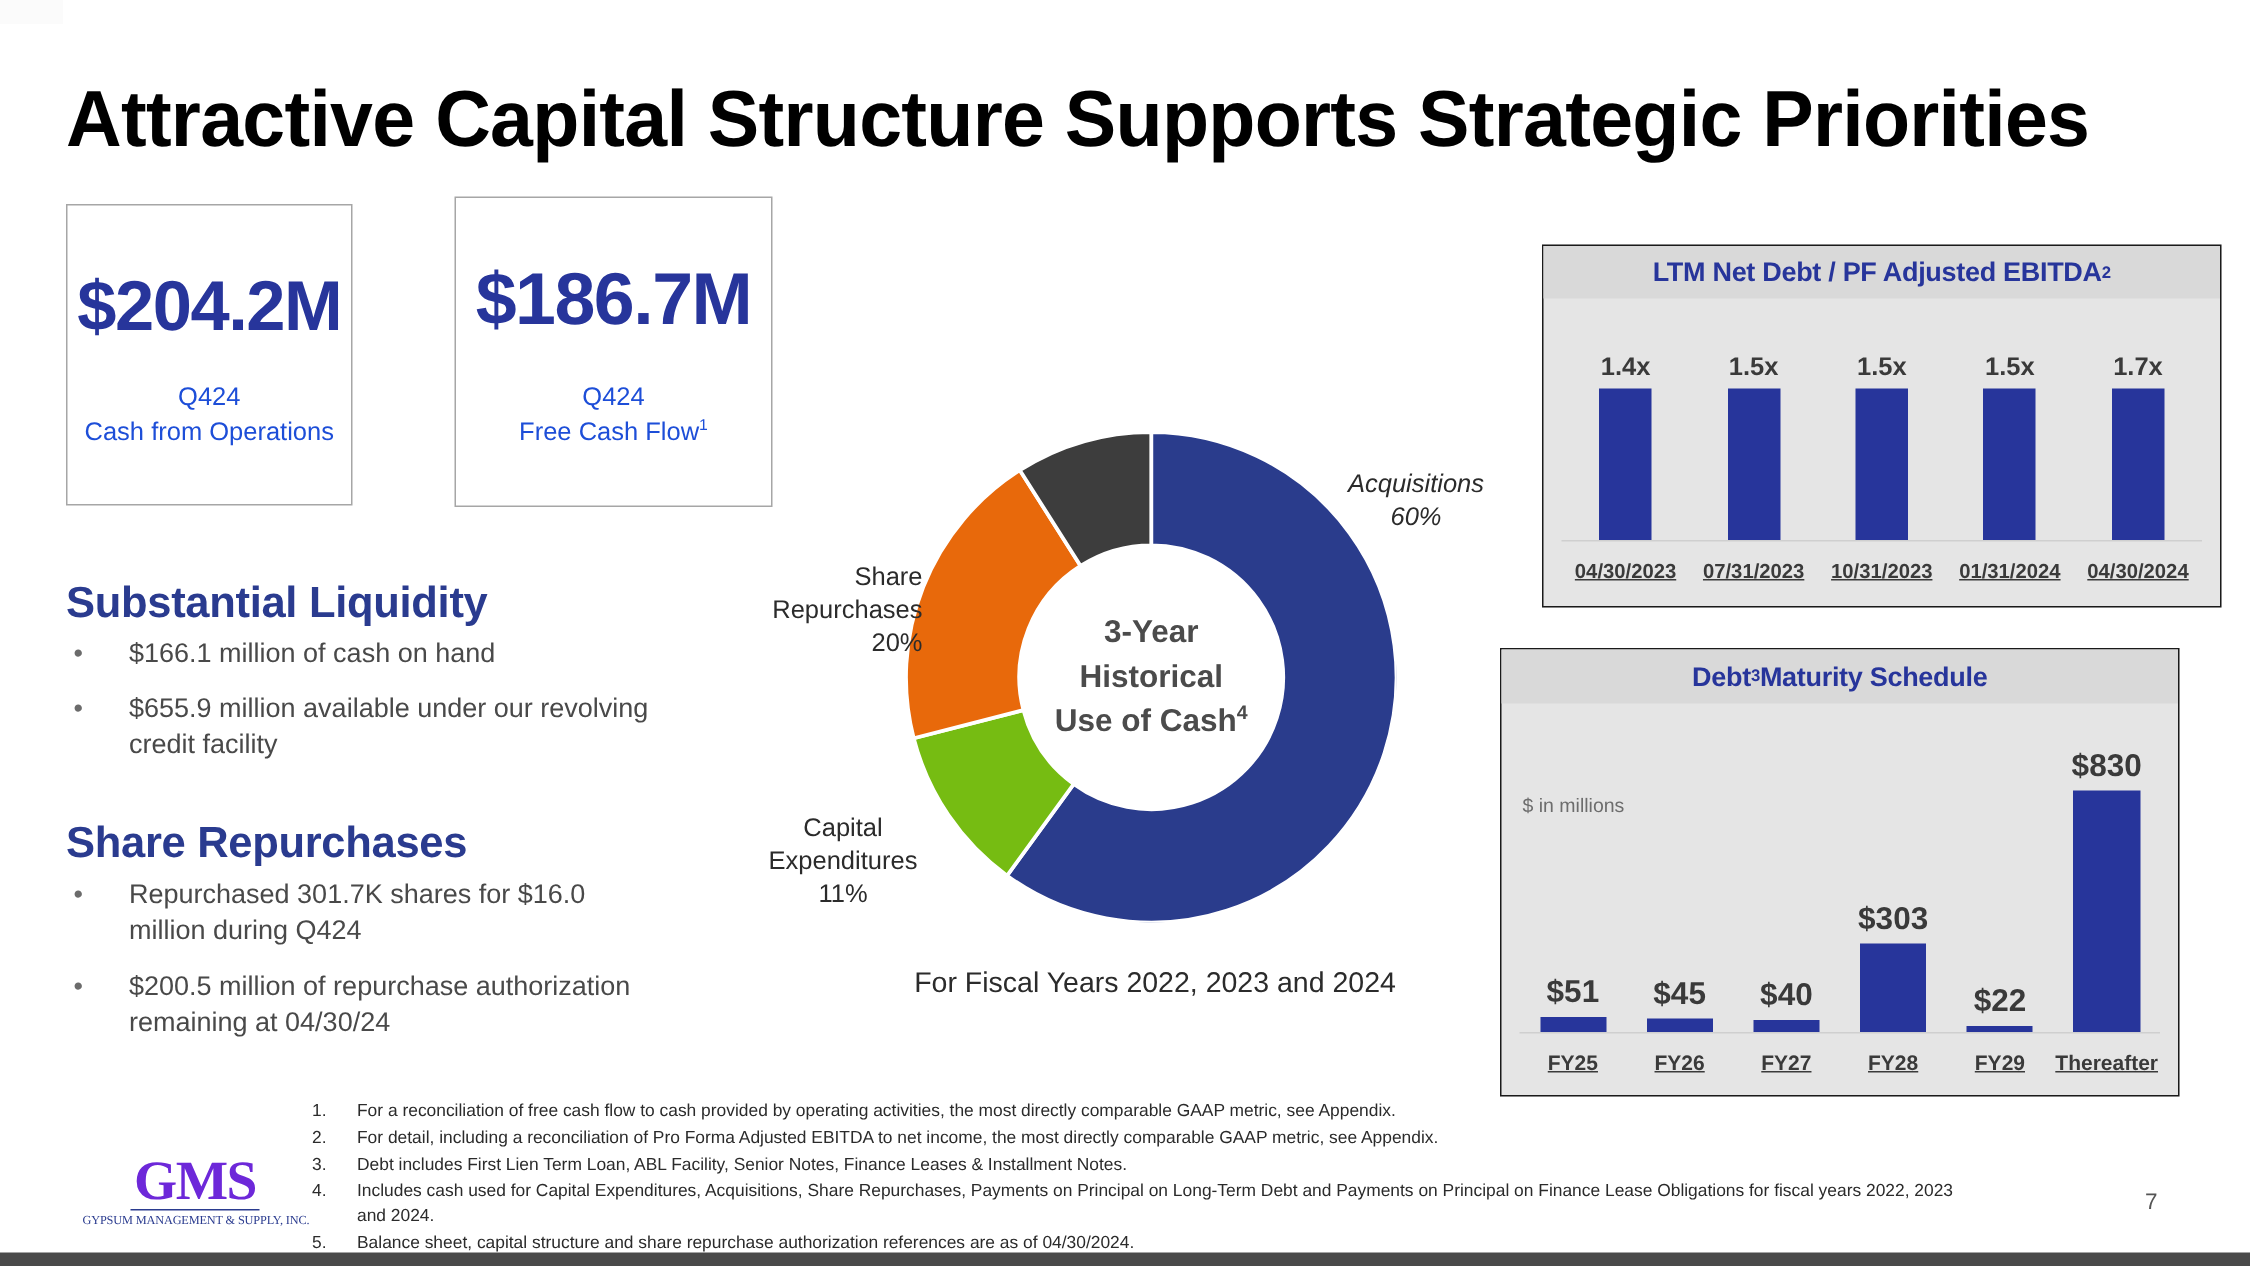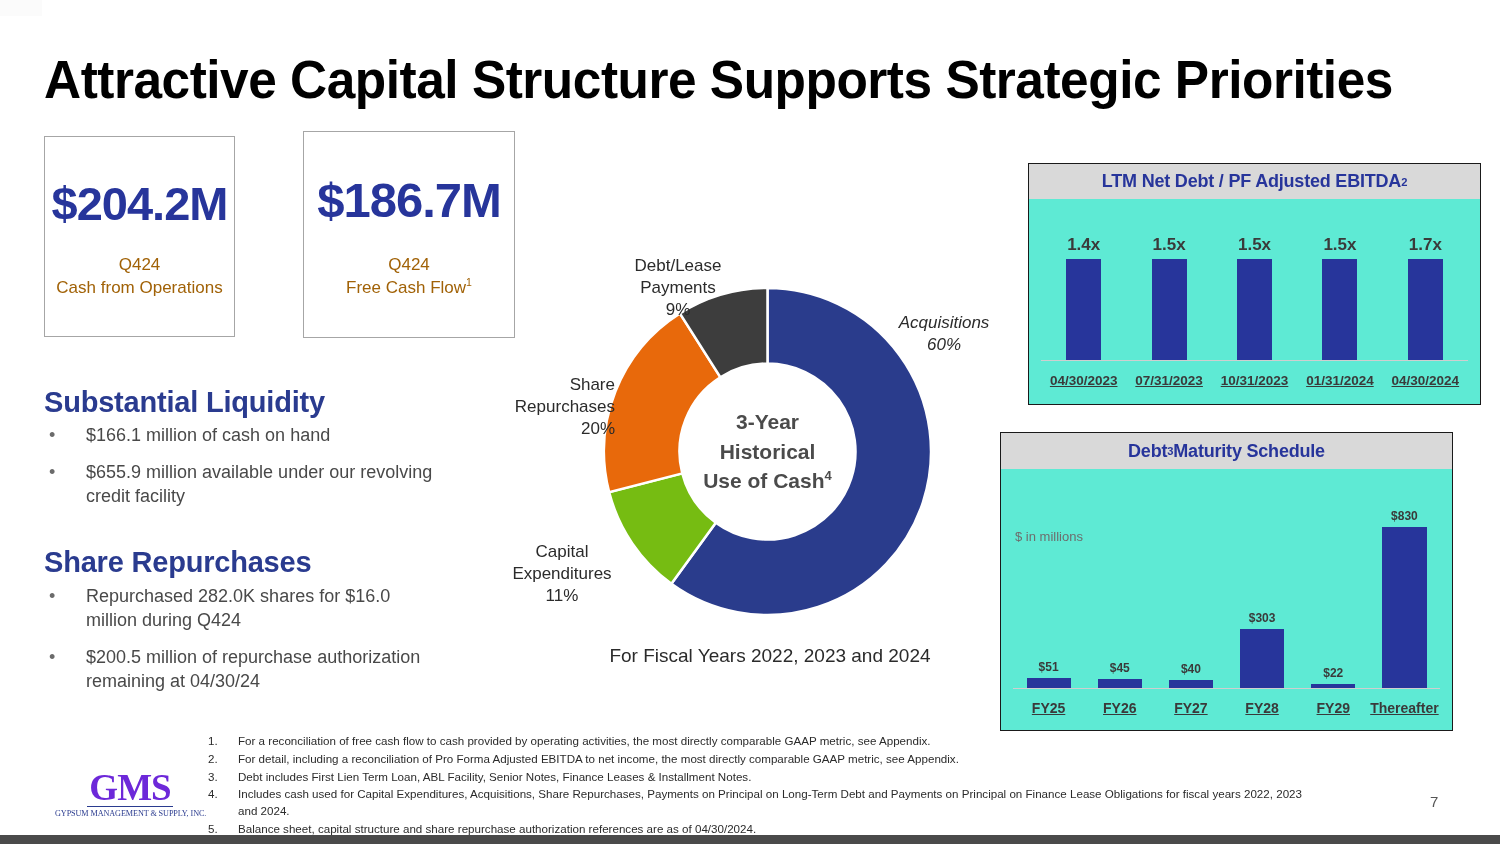--- a/index.html
+++ b/index.html
@@ -35,21 +35,21 @@
   }
   .metric-box.b1{left:44px;top:136px;width:191px;height:201px;}
   .metric-box.b2{left:303px;top:131px;width:212px;height:207px;}
   .metric-value{
     color:#27359b;font-weight:bold;line-height:1;
     letter-spacing:-1px;
   }
   .b1 .metric-value{font-size:47px;margin-top:43px;}
   .b2 .metric-value{font-size:49px;margin-top:44px;}
   .metric-caption{
-    color:#a16207;font-size:17px;line-height:1.38;margin-top:26px;
+    color:#1d4ed8;font-size:17px;line-height:1.38;margin-top:26px;
   }
   .b2 .metric-caption{margin-top:28px;}
   sup{font-size:0.62em;vertical-align:super;line-height:0;}
 
   
   .sec-head{
     position:absolute;color:#2a3b8f;font-weight:bold;font-size:29px;
     letter-spacing:-0.2px;
   }
   .sec-head.h1{left:44px;top:386px;}
@@ -84,21 +84,21 @@
   .pie-label.debtlease{left:618px;top:255px;text-align:center;width:120px;}
   .pie-label.sharerep{left:490px;top:374px;text-align:right;width:125px;}
   .pie-label.capex{left:493px;top:541px;text-align:center;width:138px;}
   .donut-caption{
     position:absolute;left:560px;top:645px;width:420px;text-align:center;
     font-size:19px;color:#2b2b2b;
   }
 
   
   .panel{
-    position:absolute;background:#5eead4;border:1.5px solid #1a1a1a;box-sizing:border-box;
+    position:absolute;background:#e5e5e5;border:1.5px solid #1a1a1a;box-sizing:border-box;
   }
   .panel.p1{left:1028px;top:163px;width:453px;height:242px;}
   .panel.p2{left:1000px;top:432px;width:453px;height:299px;}
   .panel-head{
     background:#d9d9d9;height:35px;display:flex;align-items:center;justify-content:center;
     color:#27359b;font-weight:bold;font-size:18px;letter-spacing:-0.2px;
   }
   .panel.p2 .panel-head{height:36px;}
   .panel-body{position:relative;height:calc(100% - 35px);}
   .panel.p2 .panel-body{height:calc(100% - 36px);}
@@ -127,21 +127,21 @@
   .lev-bars{bottom:44px;top:36px;}
   .lev-axis{bottom:43px;}
   .lev-cats{bottom:16px;}
 
   
   .debt-bars{bottom:42px;top:30px;}
   .debt-bars .bar{width:62%;}
   .debt-axis{bottom:41px;}
   .debt-cats{bottom:14px;align-items:flex-end;}
   .debt-cats .cat{font-size:14px;}
-  .debt-bars .bar-val{font-size:12px;}
+  .debt-bars .bar-val{font-size:21px;}
 
   
   .footnotes{
     position:absolute;left:208px;top:733px;width:1110px;
   }
   .fn{display:flex;font-size:11.6px;color:#2b2b2b;line-height:1.45;margin-bottom:1px;}
   .fn .num{width:30px;flex:0 0 30px;}
   .fn .txt{flex:1;}
 
   
@@ -193,21 +193,21 @@
     <div class="bullet">
       <span class="dot">•</span>
       <span class="btxt">$655.9 million available under our revolving credit facility</span>
     </div>
   </div>
 
   <div class="sec-head h2">Share Repurchases</div>
   <div class="bullets l2">
     <div class="bullet">
       <span class="dot">•</span>
-      <span class="btxt">Repurchased 282.0K shares for $16.0 million during Q424</span>
+      <span class="btxt">Repurchased 301.7K shares for $16.0 million during Q424</span>
     </div>
     <div class="bullet">
       <span class="dot">•</span>
       <span class="btxt">$200.5 million of repurchase authorization remaining at 04/30/24</span>
     </div>
   </div>
 
   <div class="donut-wrap">
     <svg viewBox="0 0 327 327" width="327" height="327">
       <g id="donut-slices">
@@ -233,24 +233,20 @@
       <div>3-Year</div>
       <div>Historical</div>
       <div><span>Use of Cash</span><sup>4</sup></div>
     </div>
   </div>
 
   <div class="pie-label acq">
     <span>Acquisitions</span><br>
     <span>60%</span>
   </div>
-  <div class="pie-label debtlease">
-    <span>Debt/Lease Payments</span><br>
-    <span>9%</span>
-  </div>
   <div class="pie-label sharerep">
     <span>Share Repurchases</span><br>
     <span>20%</span>
   </div>
   <div class="pie-label capex">
     <span>Capital Expenditures</span><br>
     <span>11%</span>
   </div>
   <div class="donut-caption">For Fiscal Years 2022, 2023 and 2024</div>
 

